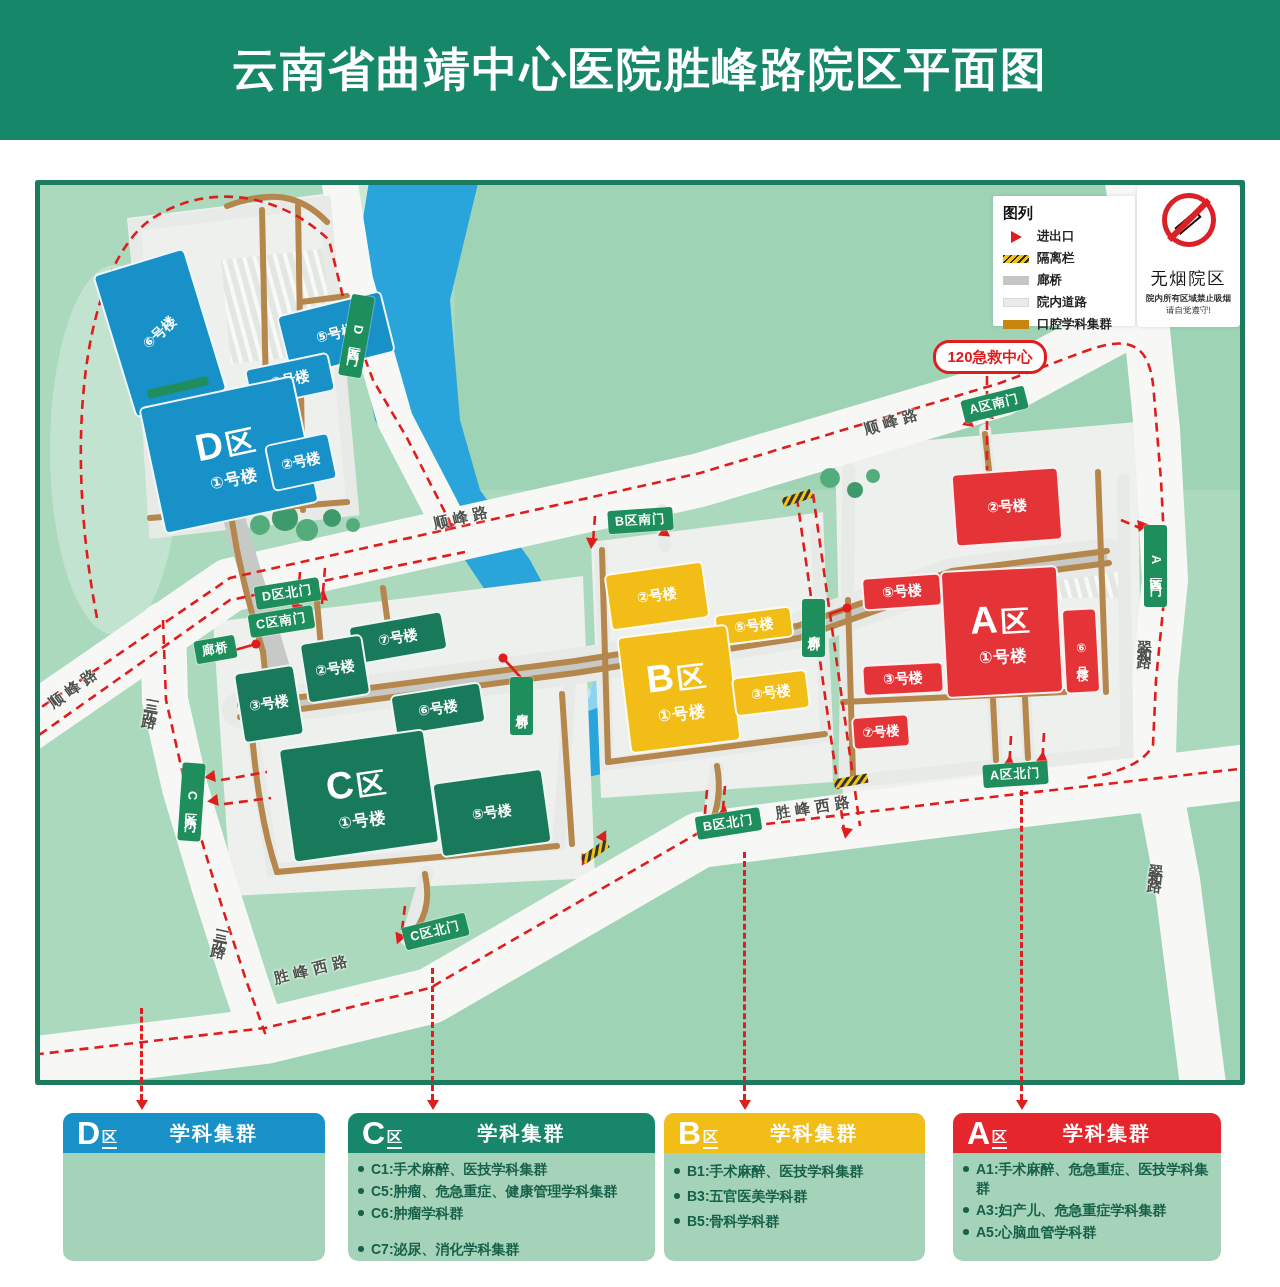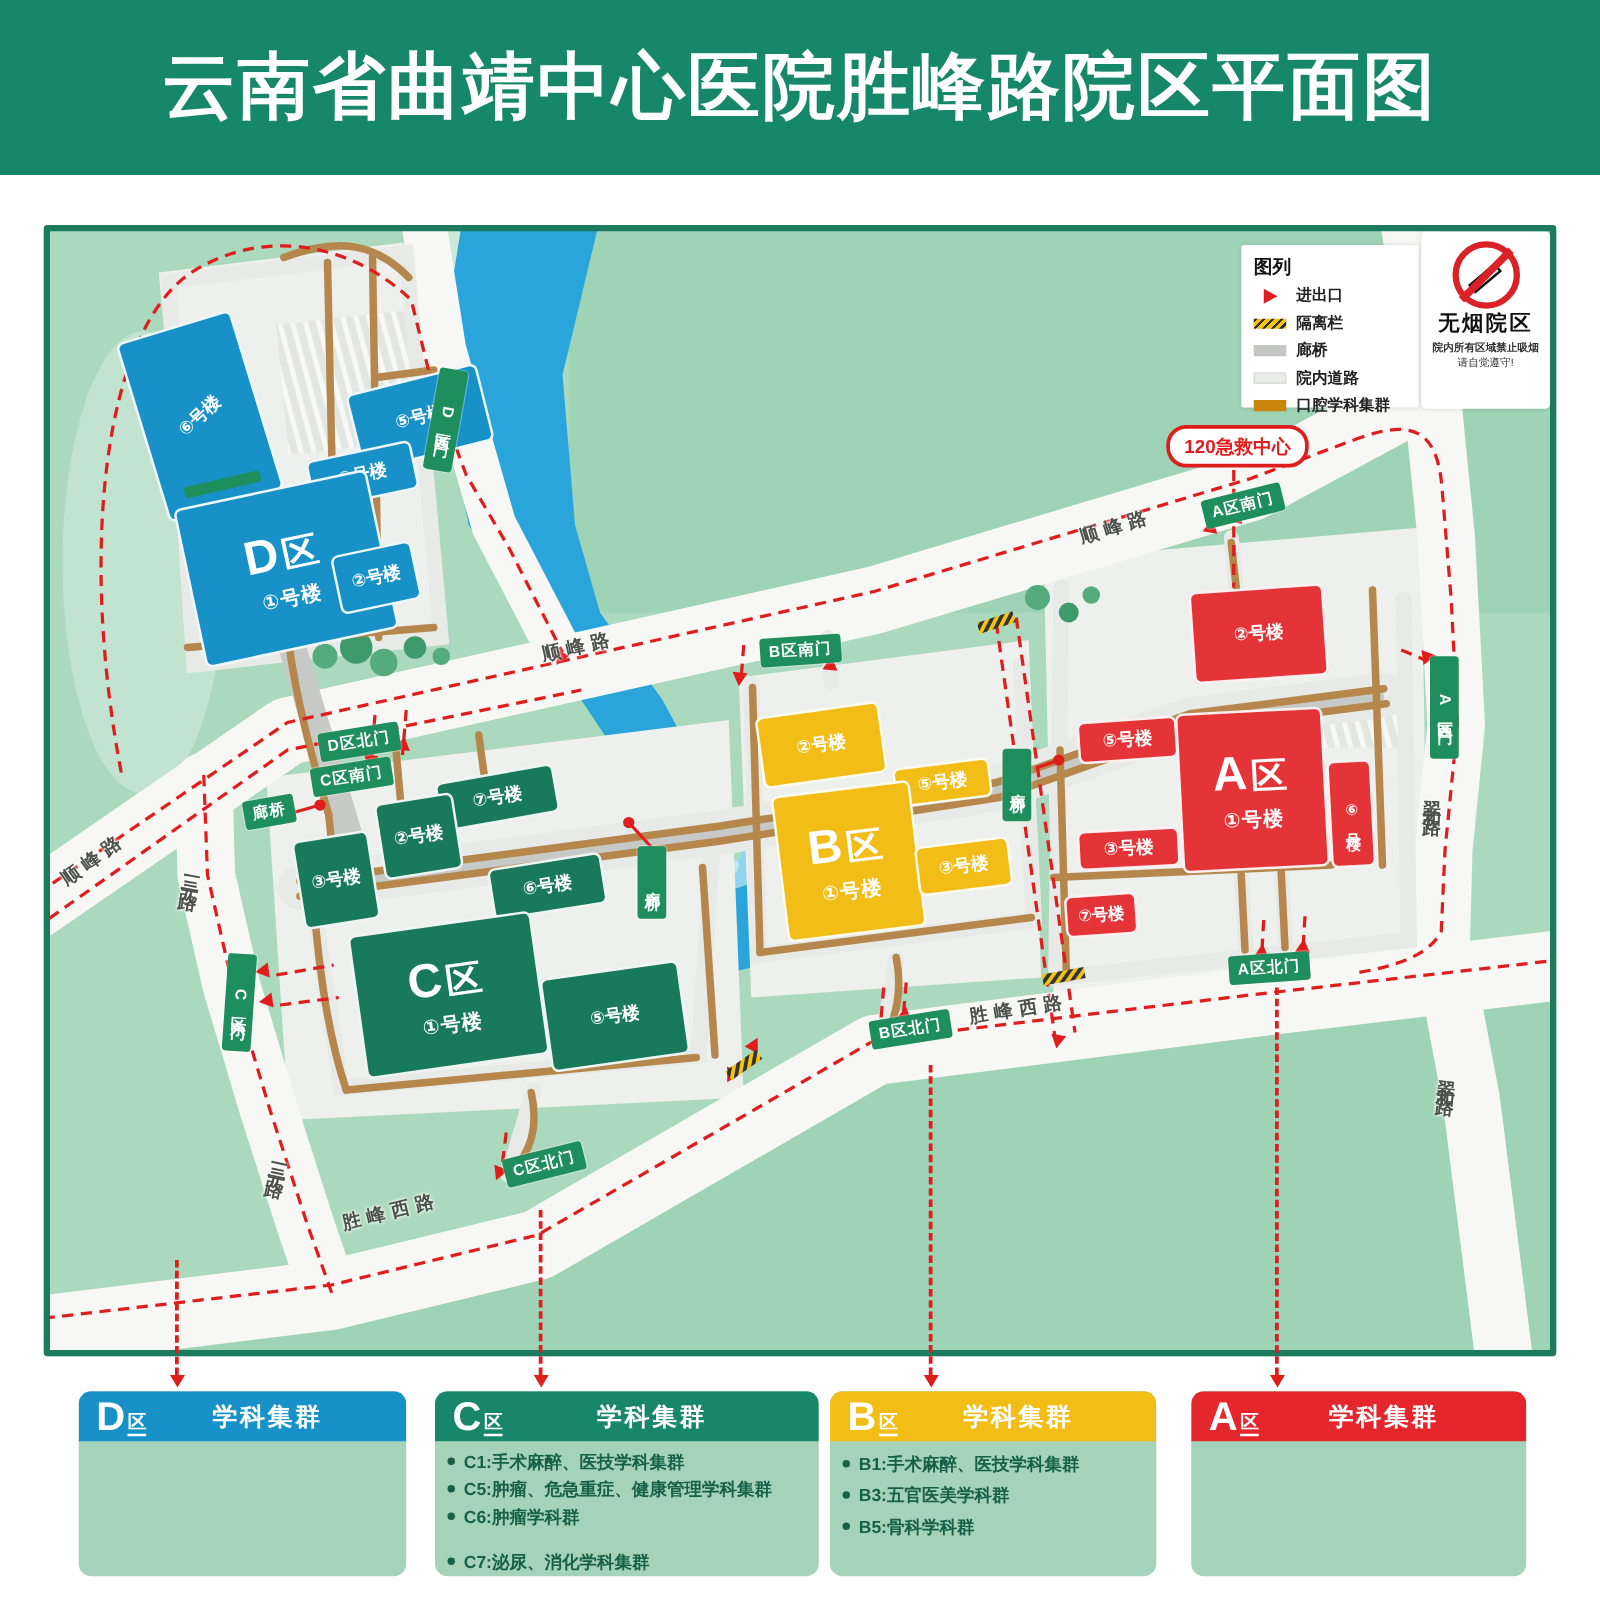--- a/index.html
+++ b/index.html
@@ -1,21 +1,21 @@
 <!DOCTYPE html>
 <html><head>
 <meta charset="utf-8">
 <style>
   html,body{margin:0;padding:0;background:#fff;}
   .page{position:relative;width:1280px;height:1287px;background:#fff;overflow:hidden;
         font-family:"Liberation Sans","DejaVu Sans",sans-serif;}
   
   .banner{position:absolute;left:0;top:0;width:1280px;height:140px;background:#17876a;
           display:flex;align-items:center;justify-content:center;}
-  .banner h1{margin:0;color:#fff;font-size:58px;font-weight:900;letter-spacing:2px;white-space:nowrap;}
+  .banner h1{margin:0;color:#fff;font-size:46px;font-weight:900;letter-spacing:2px;white-space:nowrap;}
   
   .map{position:absolute;left:35px;top:180px;width:1210px;height:905px;background:#abd9bd;
        overflow:hidden;border-radius:3px;}
   .map-border{position:absolute;left:35px;top:180px;width:1210px;height:905px;border:5px solid #1c7a5e;
        box-sizing:border-box;border-radius:3px;pointer-events:none;z-index:40;}
   .map svg{position:absolute;left:0;top:0;z-index:1;}
   
   .bld{position:absolute;display:flex;align-items:center;justify-content:center;color:#fff;
        font-weight:700;font-size:14px;text-align:center;border-radius:6px;
        border:2px solid rgba(255,255,255,.92);box-sizing:border-box;z-index:10;line-height:1.1;}
@@ -51,21 +51,21 @@
   .icon-road{width:26px;height:9px;background:#e9ece8;border:1px solid #d7dad6;box-sizing:border-box;}
   .icon-route{width:26px;height:9px;background:#c8860f;}
   
   .nosmoke{position:absolute;left:1102px;top:5px;width:103px;height:142px;background:#fff;border-radius:4px;
         z-index:20;display:flex;flex-direction:column;align-items:center;padding-top:8px;box-sizing:border-box;
         box-shadow:0 0 4px rgba(0,0,0,.12);}
   .ns-ic{position:relative;width:54px;height:54px;border:5px solid #d92127;border-radius:50%;box-sizing:border-box;background:#fff;}
   .ns-cig{position:absolute;width:28px;height:9px;background:#fff;border:2px solid #111;top:20px;left:7px;
         transform:rotate(-40deg);box-sizing:border-box;}
   .ns-bar{position:absolute;width:56px;height:6px;background:#d92127;top:19px;left:-6px;transform:rotate(-45deg);}
-  .ns-t1{font-size:17px;font-weight:700;color:#111;letter-spacing:2px;margin-top:0;}
+  .ns-t1{font-size:17px;font-weight:400;color:#111;letter-spacing:2px;margin-top:20px;}
   .ns-t2{font-size:8.5px;color:#333;font-weight:700;margin-top:3px;}
   .ns-t3{font-size:8.5px;color:#333;font-weight:400;}
   
   .microsign{position:absolute;background:#1e8e5c;border-radius:2px;z-index:12;}
   
   .connector{position:absolute;width:0;border-left:3px dashed #e01d1d;z-index:50;}
   .connector::after{content:"";position:absolute;bottom:-10px;left:-7px;width:0;height:0;
         border-left:6px solid transparent;border-right:6px solid transparent;border-top:10px solid #e01d1d;}
   
   .card{position:absolute;top:1113px;height:148px;border-radius:10px;background:#a5d3b9;overflow:hidden;z-index:30;}
@@ -420,15 +420,20 @@
       <li>B3:五官医美学科群</li>
       <li>B5:骨科学科群</li>
     </ul>
   </div>
   <div class="card" style="left:953px;width:268px;">
     <div class="hd hd-a">
       <span class="ltr">A</span>
       <span class="suf">区</span>
       <span class="cap">学科集群</span>
       </div>
+    <ul style="margin-top:7px;">
+      <li style="margin-bottom:3px;">A1:手术麻醉、危急重症、医技学科集群</li>
+      <li style="margin-bottom:3px;">A3:妇产儿、危急重症学科集群</li>
+      <li style="margin-bottom:3px;">A5:心脑血管学科群</li>
+    </ul>
   </div>
 
 </div>
 
 </body></html>

